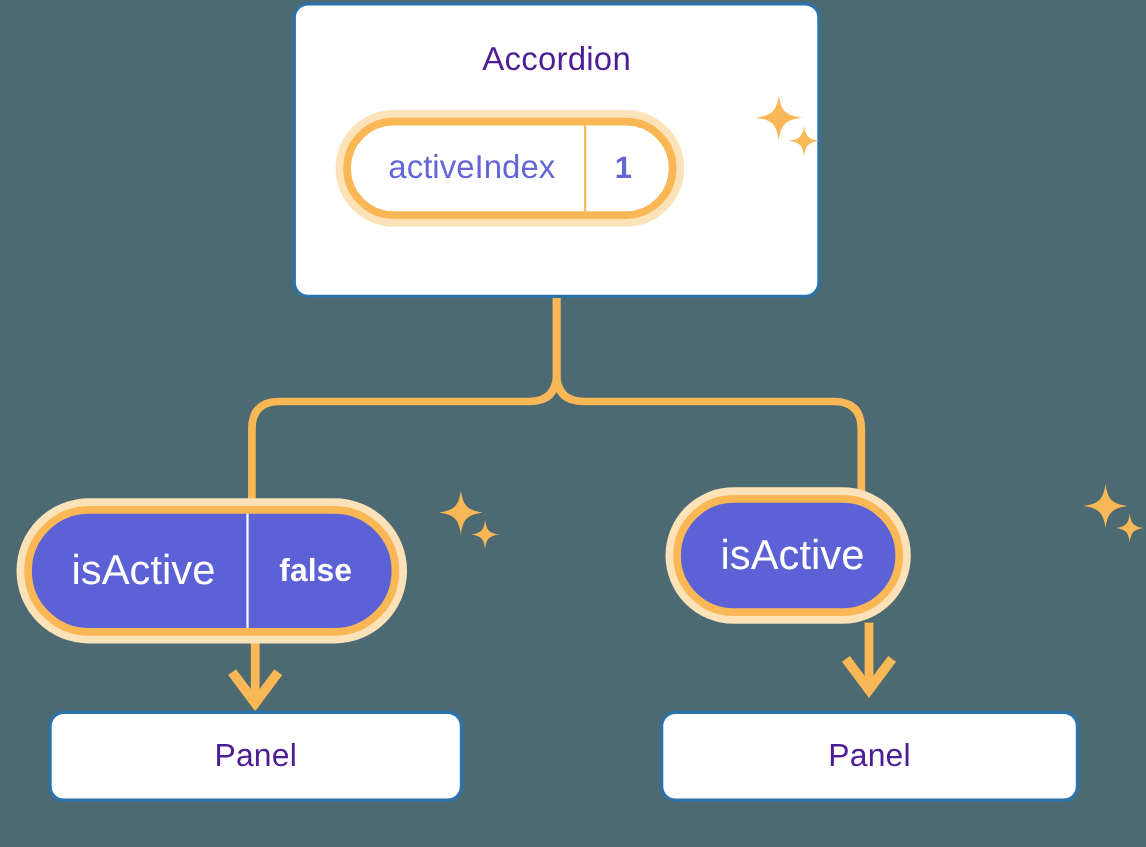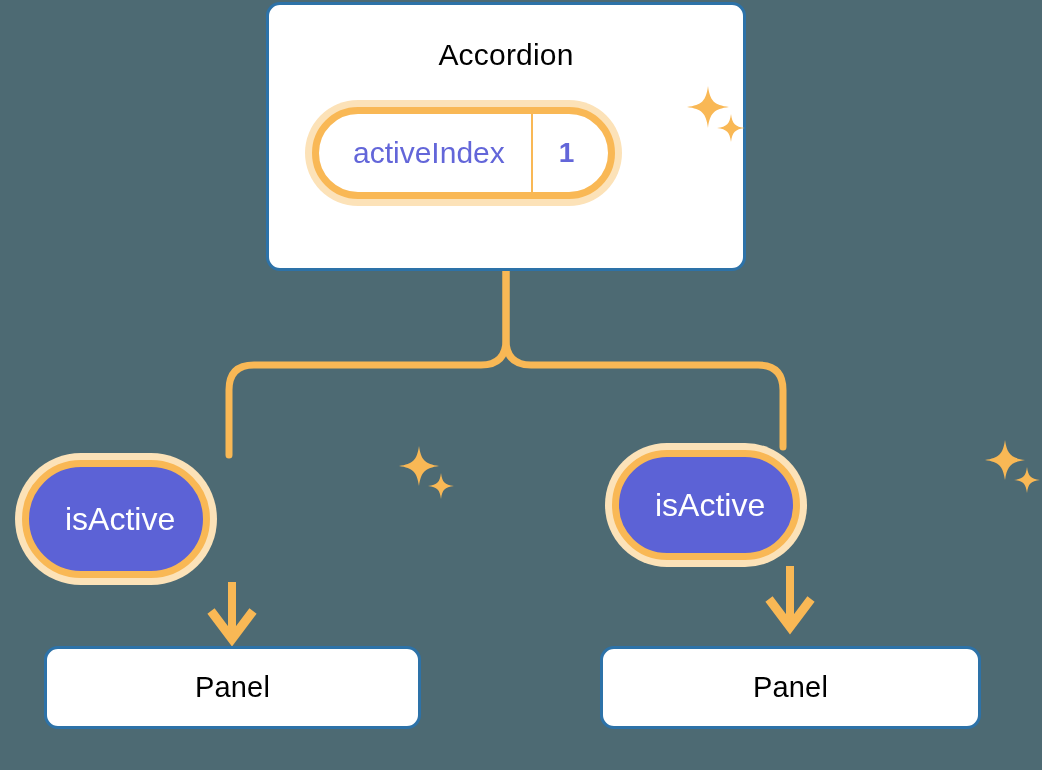--- a/index.html
+++ b/index.html
@@ -26,21 +26,21 @@
     background: #ffffff;
     border: 3px solid #2d72a8;
     border-radius: 14px;
     box-sizing: border-box;
     display: flex;
     align-items: center;
     justify-content: center;
     flex-direction: column;
   }
   .card-title {
-    color: #000000;
+    color: #4c1d95;
     font-size: 30px;
     font-weight: 400;
     letter-spacing: 0.2px;
     line-height: 1;
   }
 
   
   #component-card {
     left: 266px;
     top: 2px;
@@ -92,21 +92,21 @@
   #pill-active-index {
     left: 312px;
     top: 107px;
     height: 92px;
     background: #ffffff;
   }
 
   
   .pill-solid { background: #5c62d6; }
   .pill-solid .pill-seg { color: #ffffff; }
-  .pill-solid .pill-key   { font-size: 32px; padding: 0 28px 0 36px; }
+  .pill-solid .pill-key   { font-size: 38px; padding: 0 28px 0 36px; }
   .pill-solid .pill-value { font-size: 29px; padding: 0 36px 0 28px;
                             border-left: 2px solid #ffffff; }
 
   #pill-is-active-false { left: 22px;  top: 460px; height: 118px; }
   #pill-is-active-true  { left: 612px; top: 450px; height: 110px; }
 
   
   #connectors {
     position: absolute;
     left: 0; top: 0;
@@ -160,20 +160,21 @@
     <div class="pill-seg pill-value">1</div>
   </div>
 
   <svg class="sparkle" style="left:686px; top:84px;" width="60" height="62" viewBox="0 0 60 62">
     <path d="M22 2 C24 17 28 21 43 23 C28 25 24 29 22 44 C20 29 16 25 1 23 C16 21 20 17 22 2 Z" fill="#f9b855"></path>
     <path d="M45 30 C46.4 40 49 42.6 59 44 C49 45.4 46.4 48 45 58 C43.6 48 41 45.4 31 44 C41 42.6 43.6 40 45 30 Z" fill="#f9b855"></path>
   </svg>
 
   <div class="pill pill-solid" id="pill-is-active-false">
     <div class="pill-seg pill-key">isActive</div>
+    <div class="pill-seg pill-value">false</div>
   </div>
 
   <svg class="sparkle" style="left:398px; top:444px;" width="56" height="58" viewBox="0 0 56 58">
     <path d="M21 2 C23 16 27 20 41 22 C27 24 23 28 21 42 C19 28 15 24 1 22 C15 20 19 16 21 2 Z" fill="#f9b855"></path>
     <path d="M43 29 C44.3 38.4 46.6 40.7 56 42 C46.6 43.3 44.3 45.6 43 55 C41.7 45.6 39.4 43.3 30 42 C39.4 40.7 41.7 38.4 43 29 Z" fill="#f9b855"></path>
   </svg>
 
   <div class="card panel-card" id="panel-left">
     <div class="card-title">Panel</div>
   </div>

